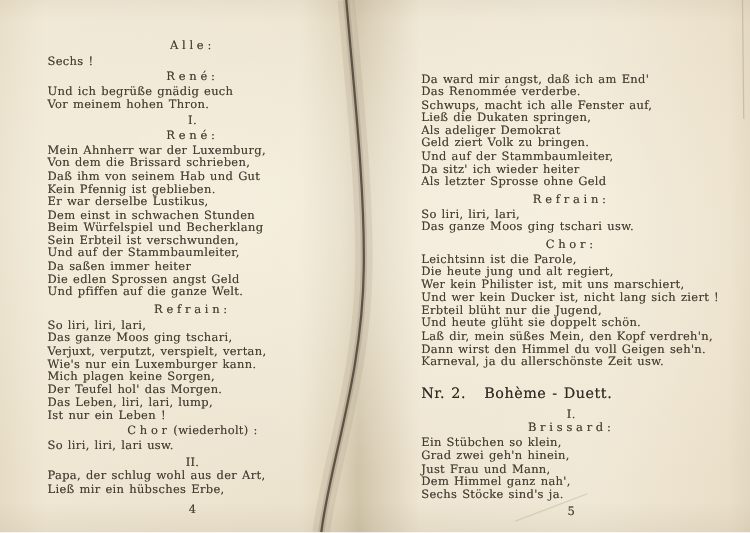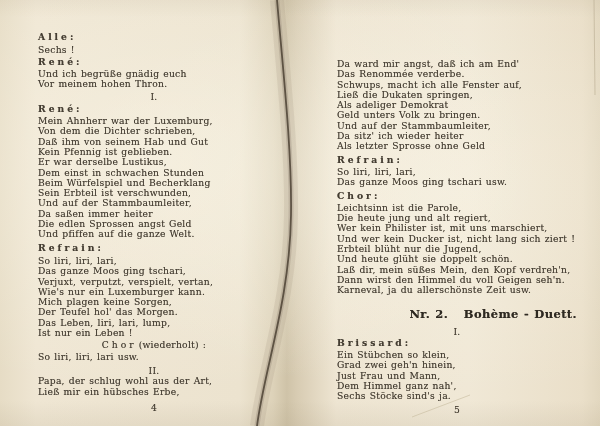--- a/index.html
+++ b/index.html
@@ -17,27 +17,27 @@
   }
   .page { position: absolute; color: #443d32; }
   .page-left  { left: 38px;  top: 30px; width: 232px; }
   .page-right { left: 337px; top: 37px; width: 240px; margin-top: 22px; }
   .blk {
     font-size: 9.2px; line-height: 10.3px;
     letter-spacing: 0.25px; word-spacing: 0.8px;
     white-space: nowrap;
     text-shadow: 0 0 0.5px rgba(68,61,50,0.55);
   }
-  .blk-h    { text-align: left; letter-spacing: 3px; margin: 1.5px 0; font-weight: bold; }
+  .blk-h    { text-align: center; letter-spacing: 3px; margin: 1.5px 0; }
   .blk-hmix { text-align: center; margin: 1px 0; }
   .blk-hmix .sperr { letter-spacing: 3px; }
   .blk-hmix .hrest { letter-spacing: 0.25px; margin-left: 2px; }
   .blk-num  { text-align: center; }
   .blk-title{
-    text-align: right; font-weight: bold; font-size: 11.5px; line-height: 13px;
+    text-align: left; font-weight: normal; font-size: 11.5px; line-height: 13px;
     color: #2e2921; letter-spacing: 0.4px; white-space: pre; margin: 1px 0;
     text-shadow: 0 0 0.5px rgba(46,41,33,0.6);
   }
   .blk-pnum { text-align: center; }
   .spine { position: absolute; left: 0; top: 0; pointer-events: none; }
 </style>
 </head>
 <body>
 
 <div class="book">
@@ -47,21 +47,21 @@
         <div class="blk blk-h">Alle:</div>
         <div class="blk blk-gap" style="height: 2px;"></div>
         <div class="blk blk-line">Sechs !</div>
         <div class="blk blk-h">René:</div>
         <div class="blk blk-line">Und ich begrüße gnädig euch</div>
         <div class="blk blk-line">Vor meinem hohen Thron.</div>
         <div class="blk blk-gap" style="height: 3px;"></div>
         <div class="blk blk-num">I.</div>
         <div class="blk blk-h">René:</div>
         <div class="blk blk-line">Mein Ahnherr war der Luxemburg,</div>
-        <div class="blk blk-line">Von dem die Dichter schrieben,</div>
+        <div class="blk blk-line">Von dem die Brissard schrieben,</div>
         <div class="blk blk-line">Daß ihm von seinem Hab und Gut</div>
         <div class="blk blk-line">Kein Pfennig ist geblieben.</div>
         <div class="blk blk-line">Er war derselbe Lustikus,</div>
         <div class="blk blk-line">Dem einst in schwachen Stunden</div>
         <div class="blk blk-line">Beim Würfelspiel und Becherklang</div>
         <div class="blk blk-line">Sein Erbteil ist verschwunden,</div>
         <div class="blk blk-line">Und auf der Stammbaumleiter,</div>
         <div class="blk blk-line">Da saßen immer heiter</div>
         <div class="blk blk-line">Die edlen Sprossen angst Geld</div>
         <div class="blk blk-line">Und pfiffen auf die ganze Welt.</div>
@@ -88,21 +88,21 @@
       </div>
   </div>
 
   <div class="page page-right">
     <div id="right-blocks">
         <div class="blk blk-line">Da ward mir angst, daß ich am End'</div>
         <div class="blk blk-line">Das Renommée verderbe.</div>
         <div class="blk blk-line">Schwups, macht ich alle Fenster auf,</div>
         <div class="blk blk-line">Ließ die Dukaten springen,</div>
         <div class="blk blk-line">Als adeliger Demokrat</div>
-        <div class="blk blk-line">Geld unters Volk zu bringen.</div>
+        <div class="blk blk-line">Geld ziert Volk zu bringen.</div>
         <div class="blk blk-line">Und auf der Stammbaumleiter,</div>
         <div class="blk blk-line">Da sitz' ich wieder heiter</div>
         <div class="blk blk-line">Als letzter Sprosse ohne Geld</div>
         <div class="blk blk-gap" style="height: 2px;"></div>
         <div class="blk blk-h">Refrain:</div>
         <div class="blk blk-line">So liri, liri, lari,</div>
         <div class="blk blk-line">Das ganze Moos ging tschari usw.</div>
         <div class="blk blk-gap" style="height: 2px;"></div>
         <div class="blk blk-h">Chor:</div>
         <div class="blk blk-line">Leichtsinn ist die Parole,</div>

